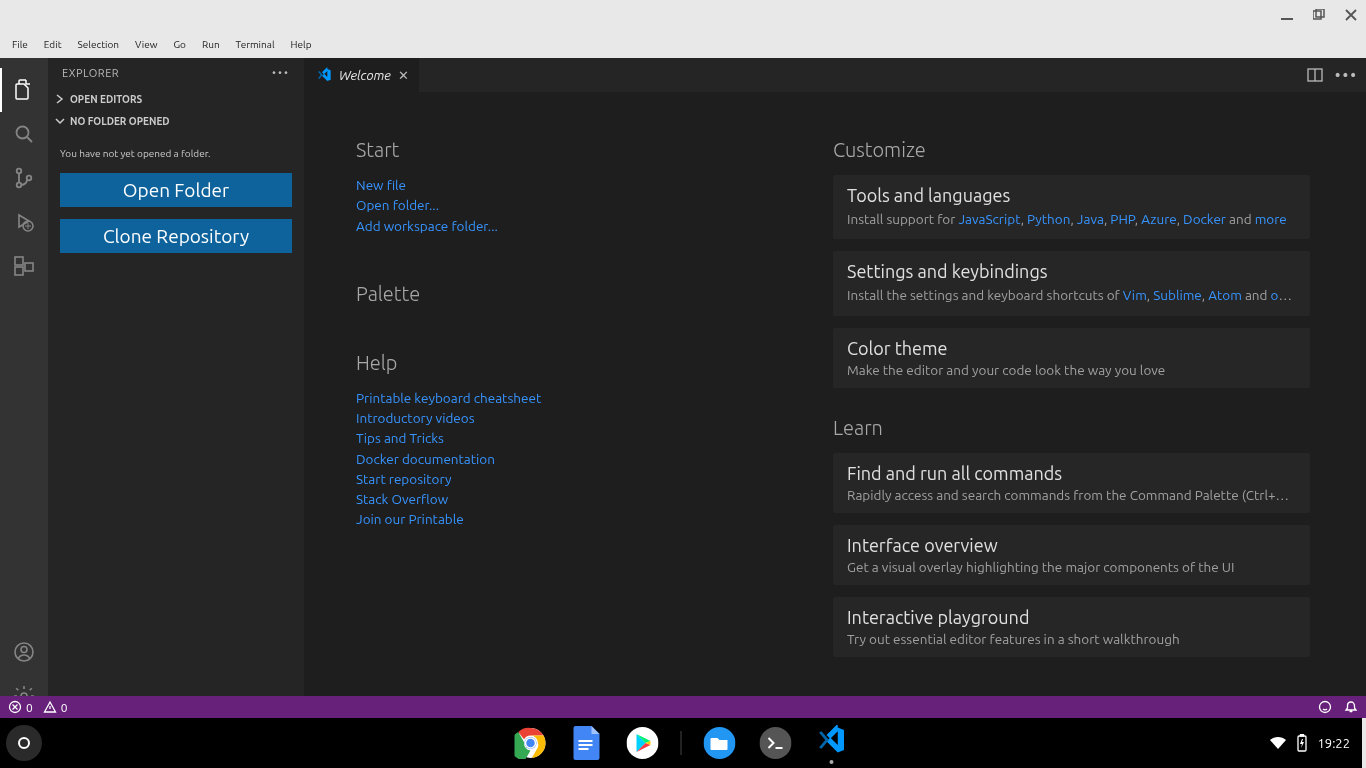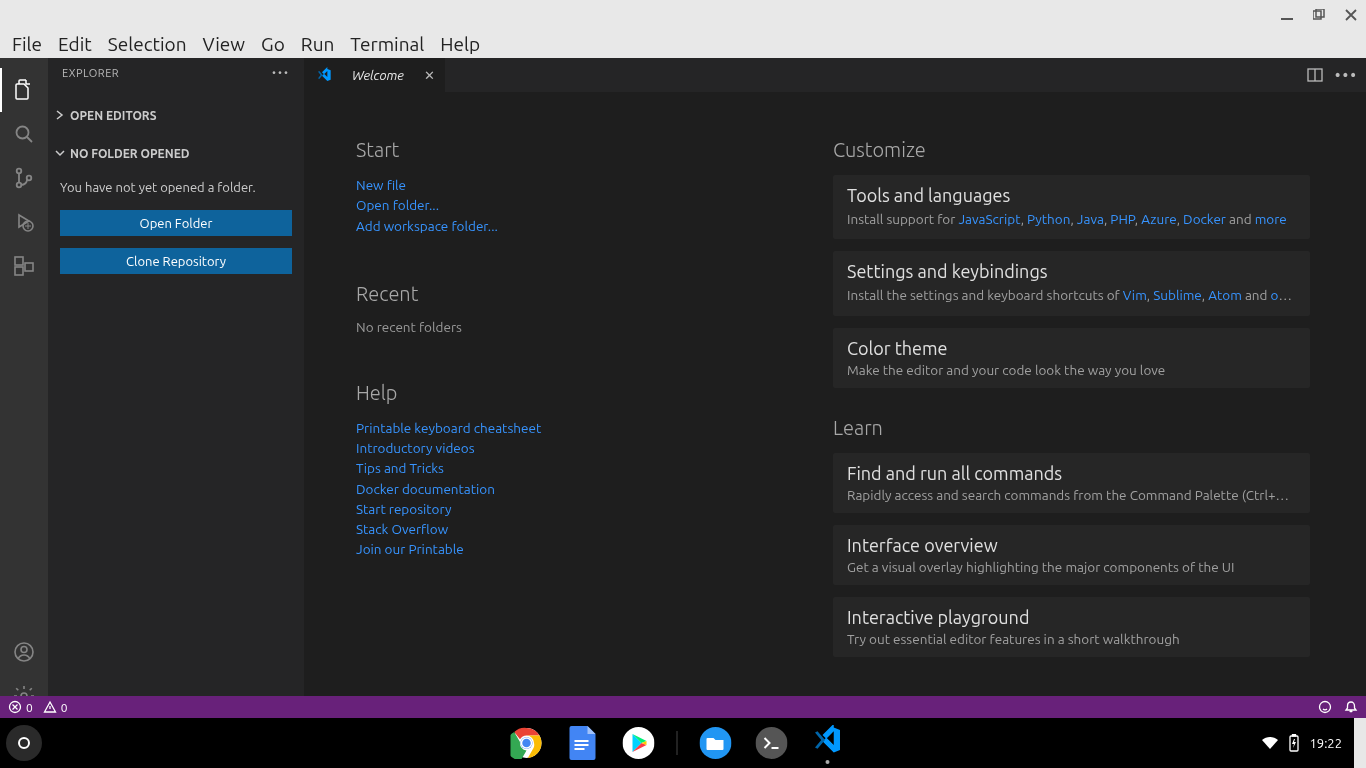--- a/index.html
+++ b/index.html
@@ -1,59 +1,59 @@
 <!DOCTYPE html>
 <html><head>
 <meta charset="utf-8">
 <style>
   * { margin:0; padding:0; box-sizing:border-box; font-family:"Segoe UI",Ubuntu,Arial,sans-serif; }
   body { width:1366px; height:768px; background:#e8e8e8; overflow:hidden; position:relative; }
   
   .titlebar { height:30px; background:#e8e8e8; display:flex; justify-content:flex-end; align-items:center; padding-right:8px; gap:18px; }
   .titlebar .win-btn { width:14px; height:14px; display:flex; align-items:center; justify-content:center; color:#444; }
-  .menu-bar { height:28px; background:#e8e8e8; display:flex; align-items:center; padding:0 4px; color:#222; font-size:19px; }
+  .menu-bar { height:28px; background:#e8e8e8; display:flex; align-items:center; padding:0 4px; color:#222; font-size:10px; }
   .menu-bar span { padding:2px 8px; cursor:pointer; }
   
   .vs { position:absolute; top:58px; left:0; right:0; bottom:50px; display:flex; background:#ec4899; color:#ccc; }
   .activity-bar { width:48px; background:#333333; display:flex; flex-direction:column; align-items:center; padding-top:10px; }
   .activity-bar .ab-icon { width:48px; height:44px; display:flex; align-items:center; justify-content:center; color:#858585; }
   .activity-bar .ab-icon.active { color:#fff; border-left:2px solid #fff; }
   .activity-bar .ab-bottom { margin-top:auto; }
   .sidebar { width:256px; background:#252526; display:flex; flex-direction:column; font-size:13px; color:#ccc; }
   .sidebar-header { height:30px; display:flex; align-items:center; justify-content:space-between; padding:0 14px; font-size:11px; letter-spacing:0.5px; color:#bbb; }
-  .section-head { height:22px; display:flex; align-items:center; padding:0 6px; font-size:12px; font-weight:700; color:#ccc; background:#252526; cursor:pointer;margin-top:16px; }
+  .section-head { height:22px; display:flex; align-items:center; padding:0 6px; font-size:10px; font-weight:700; color:#ccc; background:#252526; cursor:pointer; }
   .section-head svg { margin-right:4px; }
   .sidebar .body { padding:8px 12px; color:#ccc; line-height:1.5; }
-  .sidebar .body p { margin:6px 0; font-size:13px; color:#ccc; }
-  .btn-blue { width:100%; background:#0e639c; color:#fff; border:none; padding:6px 0; font-size:13px; margin:6px 0; cursor:pointer; }
+  .sidebar .body p { margin:6px 0; font-size:10px; color:#ccc; }
+  .btn-blue { width:100%; background:#0e639c; color:#fff; border:none; padding:6px 0; font-size:19px; margin:6px 0; cursor:pointer; }
   .sidebar a { color:#3794ff; text-decoration:none; }
   .sidebar .outline { margin-top:auto; }
   
   .editor { flex:1; display:flex; flex-direction:column; background:#1e1e1e; }
   .tabbar { height:34px; background:#252526; display:flex; align-items:stretch; }
-  .tab { display:flex; align-items:center; background:#1e1e1e; padding:0 10px 0 12px; color:#e8e8e8; font-size:13px; font-style:italic; gap:20px; }
+  .tab { display:flex; align-items:center; background:#1e1e1e; padding:0 10px 0 12px; color:#e8e8e8; font-size:13px; font-style:italic; gap:7px; }
   .tab .close { font-style:normal; color:#bbb; }
   .tabbar-right { margin-left:auto; display:flex; align-items:center; padding-right:8px; gap:12px; color:#bbb; }
   .welcome { flex:1; overflow:auto; padding:46px 56px 20px 52px; display:flex; }
   .col { flex:1; min-width:0; }
   .hsec { font-size:20px; font-weight:300; color:#a8a8a8; margin-bottom:14px; }
   .welcome a { color:#3794ff; text-decoration:none; font-size:13.5px; line-height:1.5; display:block; }
   .welcome .muted { color:#9a9a9a; font-size:13.5px; }
   .block { margin-bottom:46px; }
   .card { background:#262626; padding:10px 14px; margin-bottom:12px; border-radius:2px; }
   .card .ct { color:#e0e0e0; font-size:18px; margin-bottom:4px; }
   .card .cd { color:#a0a0a0; font-size:13.5px; white-space:nowrap; overflow:hidden; text-overflow:ellipsis; }
   .card .cd a { display:inline; }
   .chk { display:flex; align-items:center; gap:8px; font-size:13.5px; color:#ccc; margin-top:30px; }
   
   .status { height:22px; background:#68217a; color:#fff; font-size:12px; display:flex; align-items:center; padding:0 8px; }
   .status .sseg { display:flex; align-items:center; gap:4px; margin-right:10px; }
   .status .right { margin-left:auto; display:flex; gap:12px; align-items:center; }
   
-  .taskbar { position:absolute; left:0; right:12px; bottom:0; height:50px; background:#000; display:flex; align-items:center; }
+  .taskbar { position:absolute; left:0; right:4px; bottom:0; height:50px; background:#000; display:flex; align-items:center; }
   .taskbar .home { width:36px; height:36px; border-radius:50%; background:#2a2a2a; margin-left:6px; display:flex; align-items:center; justify-content:center; }
   .taskbar .apps { position:absolute; left:50%; transform:translateX(-50%); display:flex; gap:20px; align-items:center; }
   .taskbar .appicon { width:36px; height:36px; display:flex; align-items:center; justify-content:center; }
   .taskbar .sep { width:1px; height:24px; background:#444; }
   .taskbar .tray { margin-left:auto; display:flex; align-items:center; gap:10px; color:#fff; font-size:13px; padding-right:12px; }
   svg { display:block; }
   .running-dot{width:4px;height:4px;border-radius:50%;background:#aaa;margin:2px auto 0;}
 </style>
 </head>
 <body>
@@ -196,22 +196,21 @@
 
     <div class="welcome">
       <div class="col">
         <div class="block">
           <div class="hsec">Start</div>
           <a href="#">New file</a>
           <a href="#">Open folder...</a>
           <a href="#">Add workspace folder...</a>
         </div>
         <div class="block">
-          <div class="hsec">Recent</div>
-          <div class="muted">No recent folders</div>
+          <div class="hsec">Palette</div>
         </div>
         <div class="block">
           <div class="hsec">Help</div>
           <a href="#">Printable keyboard cheatsheet</a>
           <a href="#">Introductory videos</a>
           <a href="#">Tips and Tricks</a>
           <a href="#">Docker documentation</a>
           <a href="#">Start repository</a>
           <a href="#">Stack Overflow</a>
           <a href="#">Join our Printable</a>

